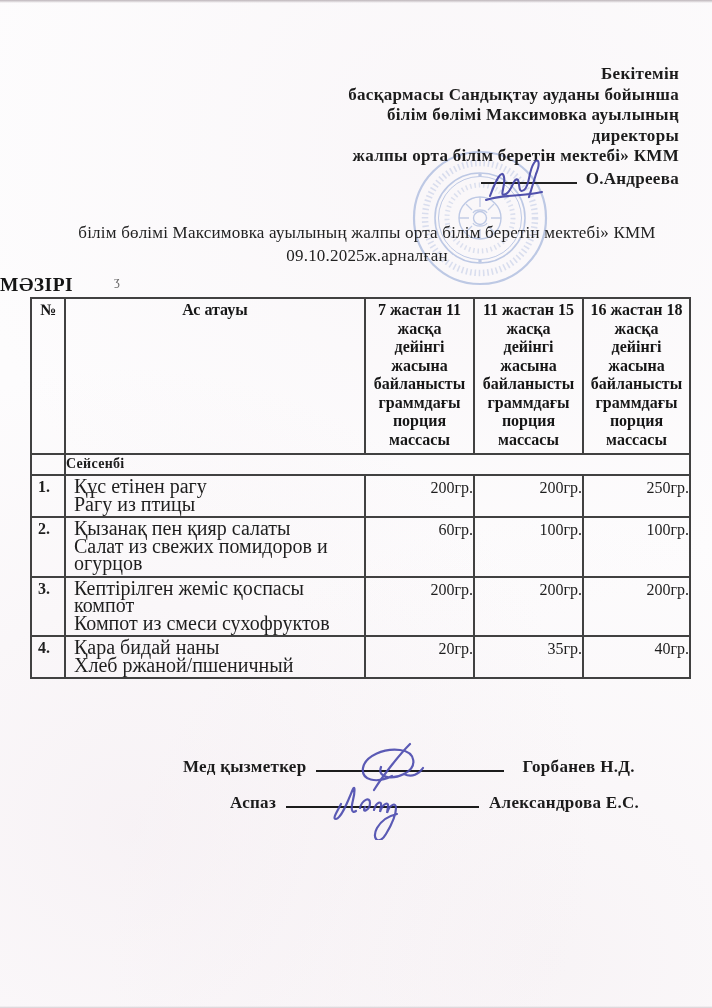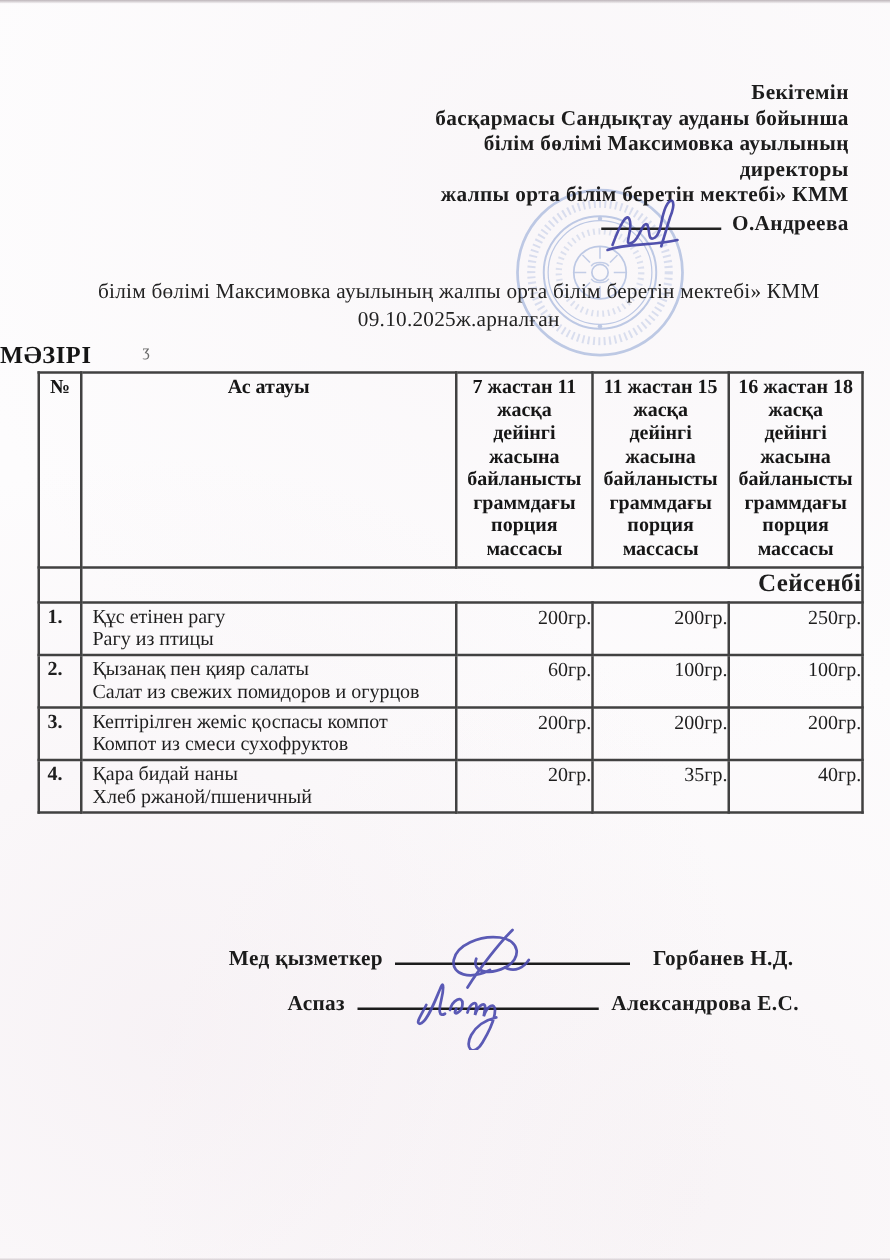--- a/index.html
+++ b/index.html
@@ -57,24 +57,24 @@
     border-collapse:collapse;table-layout:fixed;z-index:2;background:transparent;
   }
   table.menu th,table.menu td{border:2px solid #414141;}
   table.menu th{
     font-weight:bold;font-size:16px;line-height:18.5px;
     vertical-align:top;text-align:center;white-space:pre-line;
     padding:2px 1px 4px;color:#161616;
   }
   td.num{font-weight:bold;font-size:16px;vertical-align:top;text-align:left;
     padding:2px 0 2px 6px;}
-  td.dish{font-size:16px;line-height:17.5px;vertical-align:top;
+  td.dish{font-size:20px;line-height:17.5px;vertical-align:top;
     padding:2px 4px 3px 8px;}
   td.portion{font-size:16px;text-align:right;vertical-align:top;padding:3px 0 18px;}
-  tr.day-row td{font-weight:bold;font-size:20px;text-align:right;
+  tr.day-row td{font-weight:bold;font-size:14px;text-align:left;
     padding:1px 0 2px;letter-spacing:.3px;}
 
   
   .sig-line-1,.sig-line-2{
     position:absolute;font-weight:bold;font-size:17px;color:#1b1b1b;
     white-space:nowrap;z-index:2;letter-spacing:.3px;
   }
   .sig-line-1{left:183px;top:757px;}
   .sig-line-2{left:230px;top:793px;}
   .uline{display:inline-block;border-bottom:2px solid #1c1c1c;height:13px;

